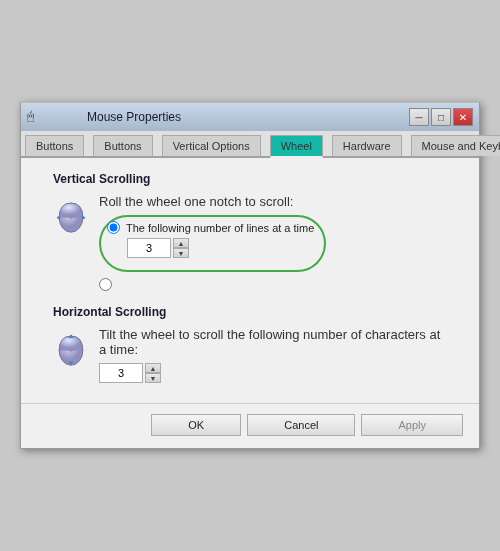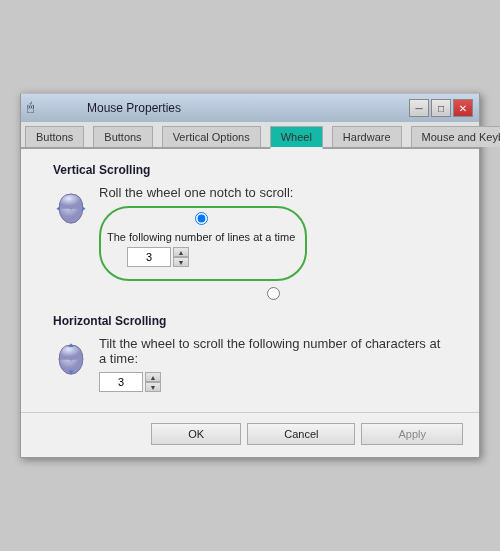--- a/index.html
+++ b/index.html
@@ -115,21 +115,20 @@
     .roll-label {
       font-size: 13px;
       color: #333;
       margin-bottom: 6px;
     }
     .radio-row {
       display: flex;
       align-items: center;
       gap: 6px;
       margin-bottom: 4px;
-      flex-direction: column;
     }
     .radio-row input[type=radio] {
       margin: 0;
       cursor: pointer;
     }
     .radio-label {
       font-size: 11px;
       color: #222;
     }
     .spin-row {

